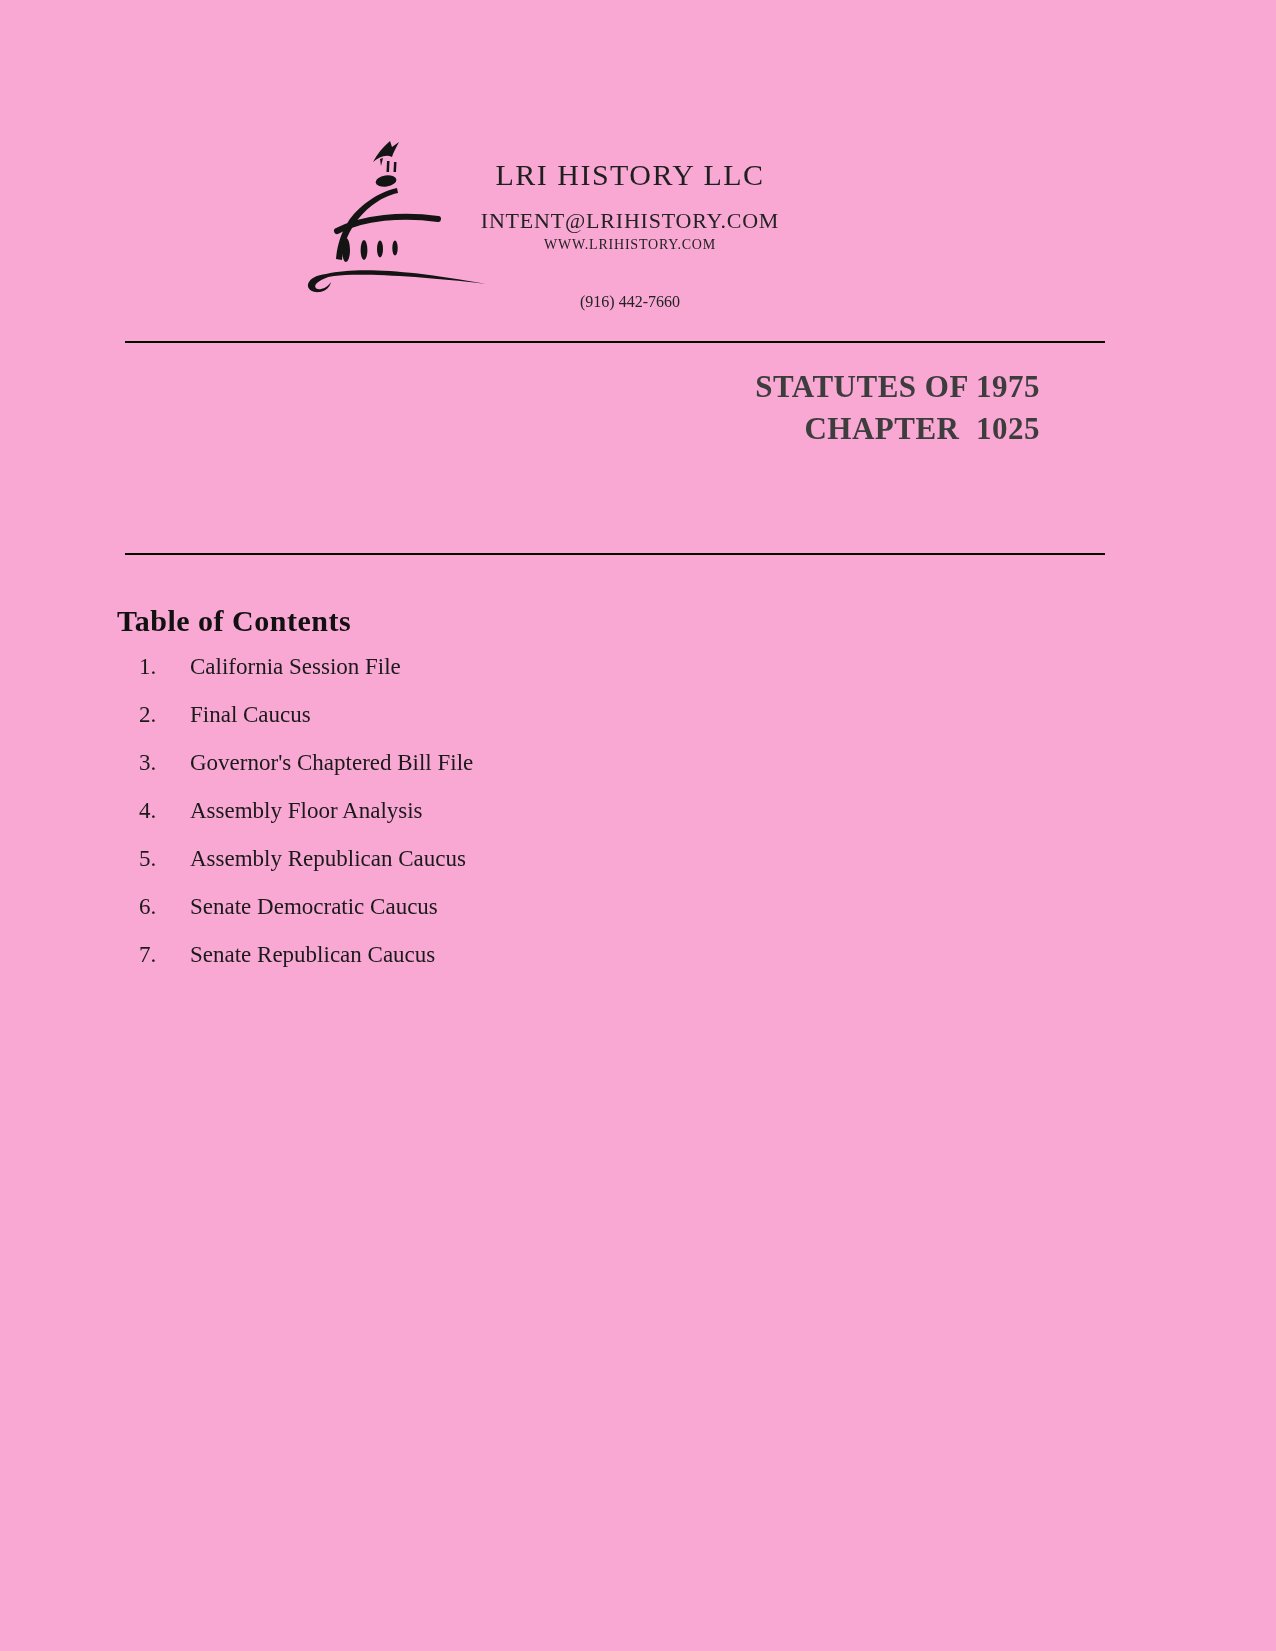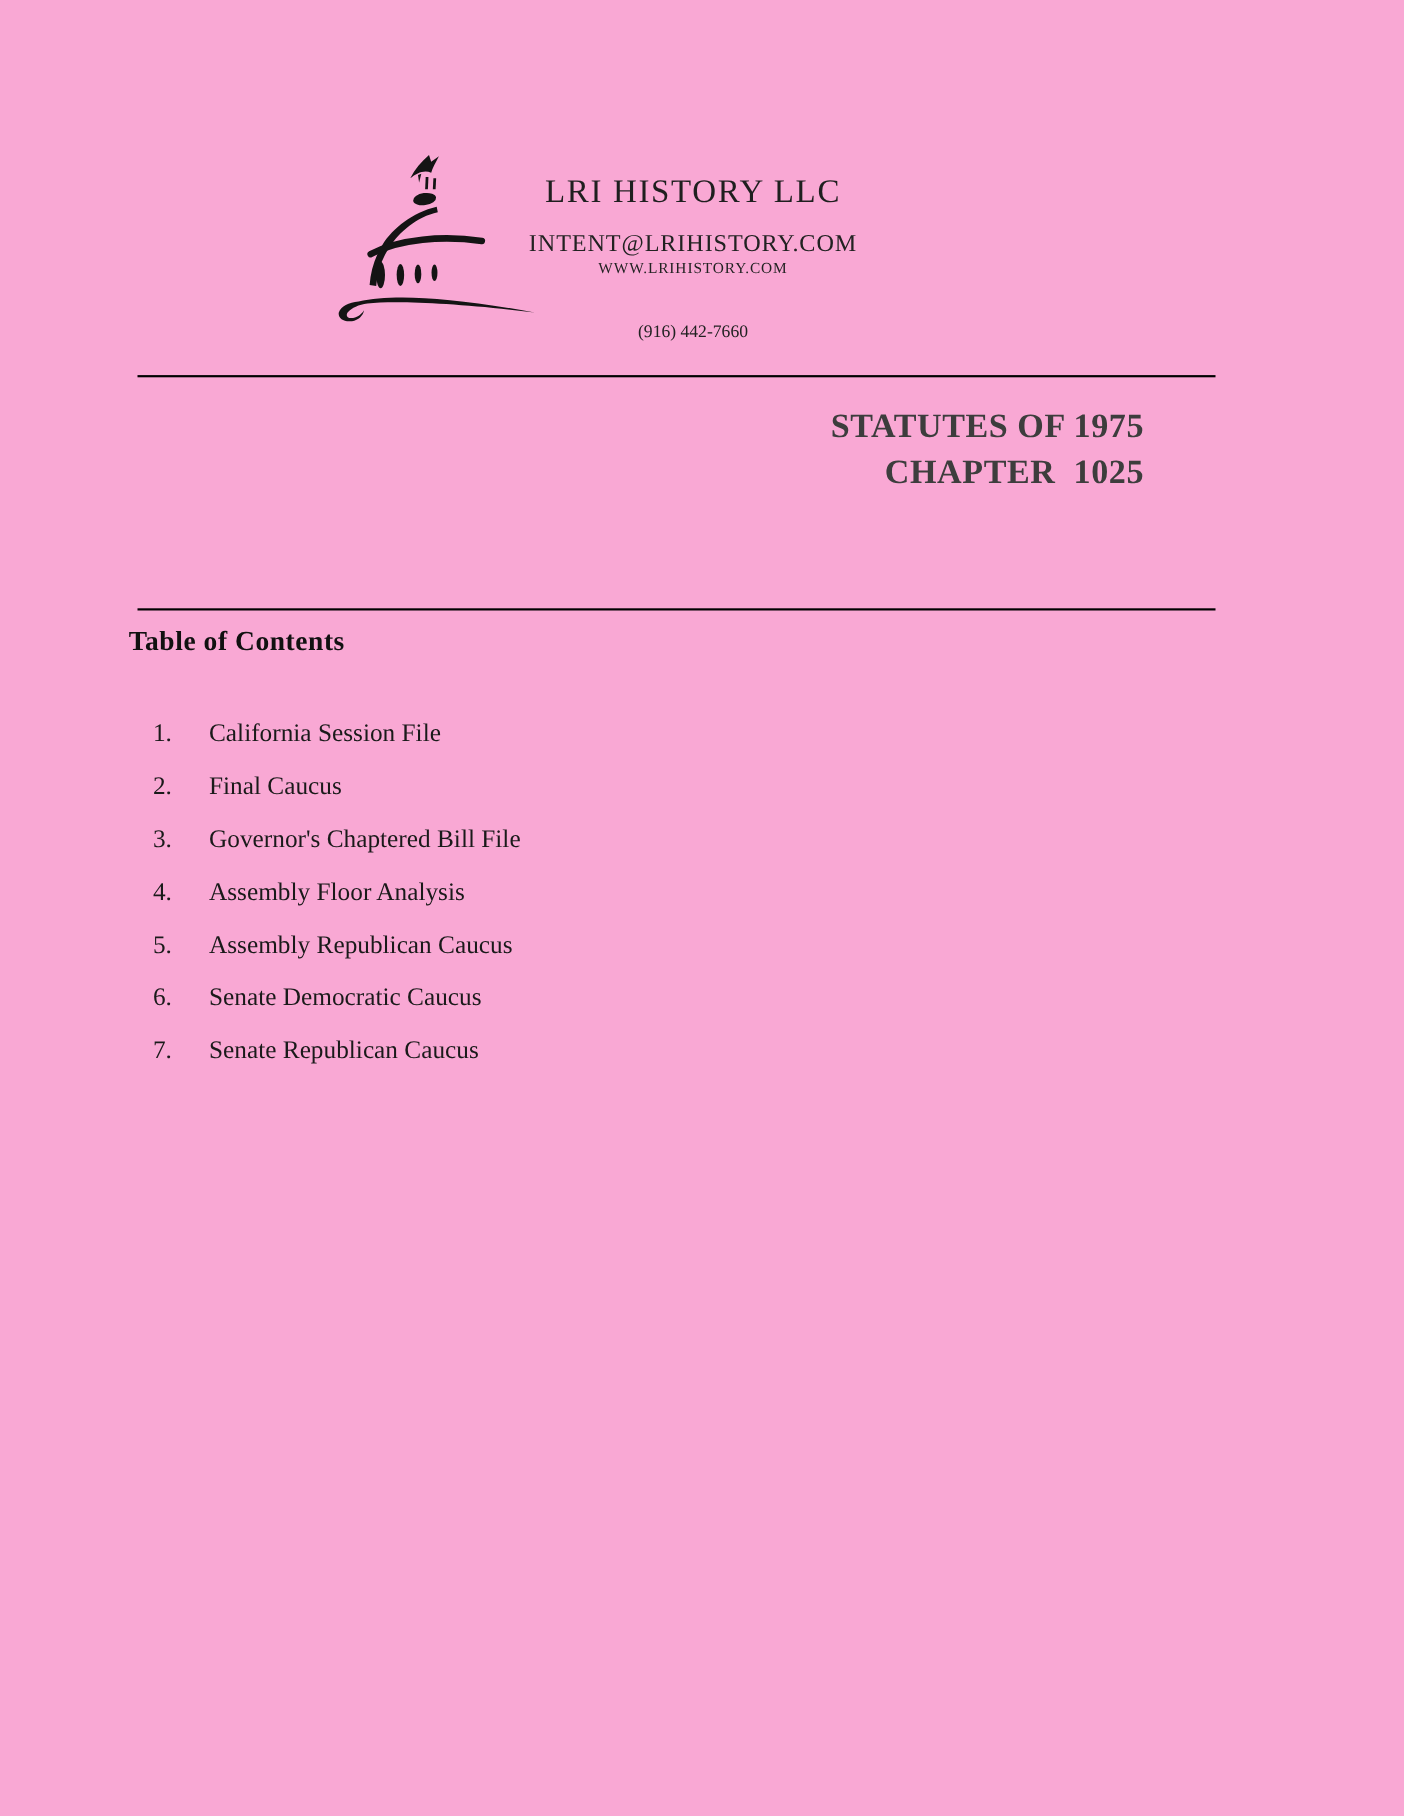--- a/index.html
+++ b/index.html
@@ -87,22 +87,22 @@
     line-height: 42px;
     letter-spacing: 0.5px;
     color: #3d3d3d;
   }
   .bill-line { white-space: pre; }
 
   
   .toc-title {
     position: absolute;
     left: 117px;
-    top: 570px;
-    font-size: 25px;
+    top: 604px;
+    font-size: 30px;
     font-weight: bold;
     letter-spacing: 0.5px;
     color: #111111;
     font-family: Liberation Serif, serif;
   }
   .toc-list {
     position: absolute;
     left: 139px;
     top: 654px;
     display: flex;

